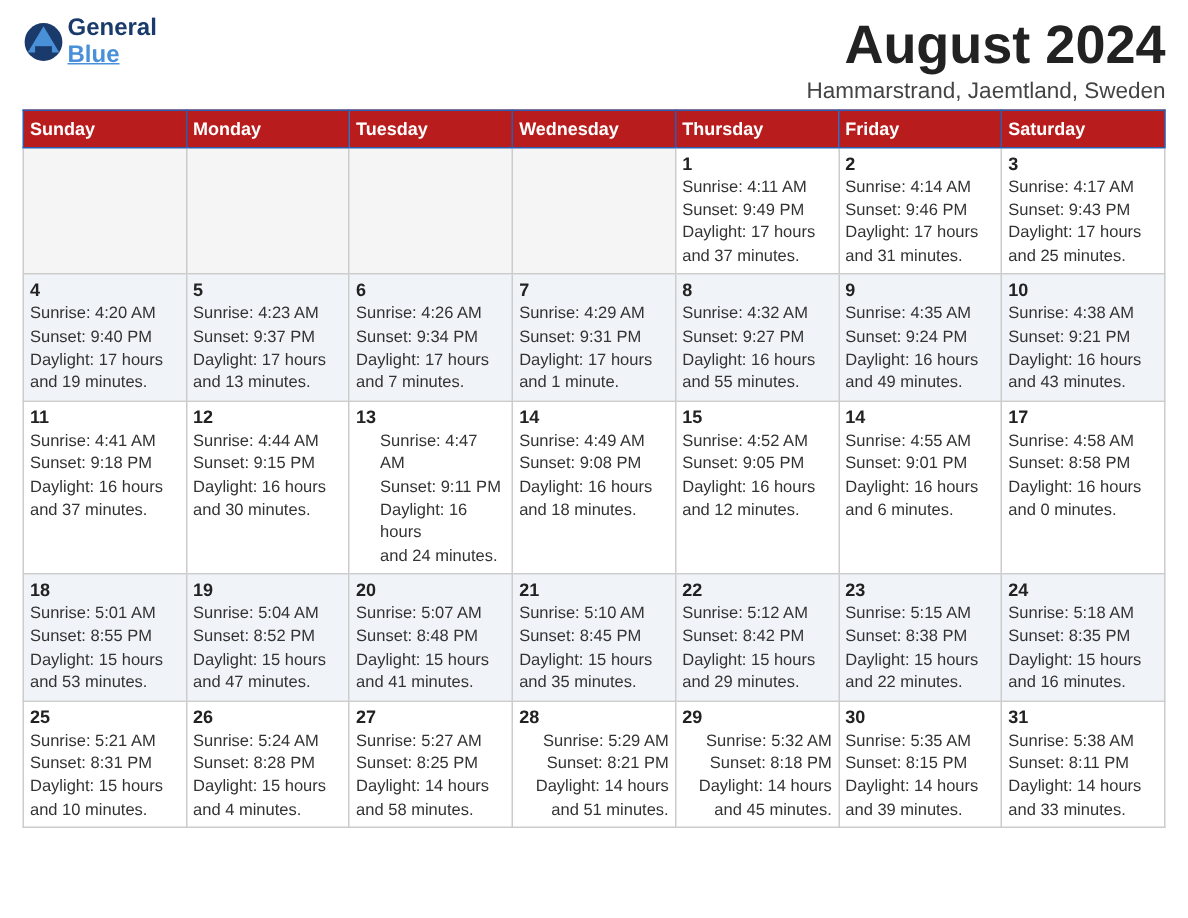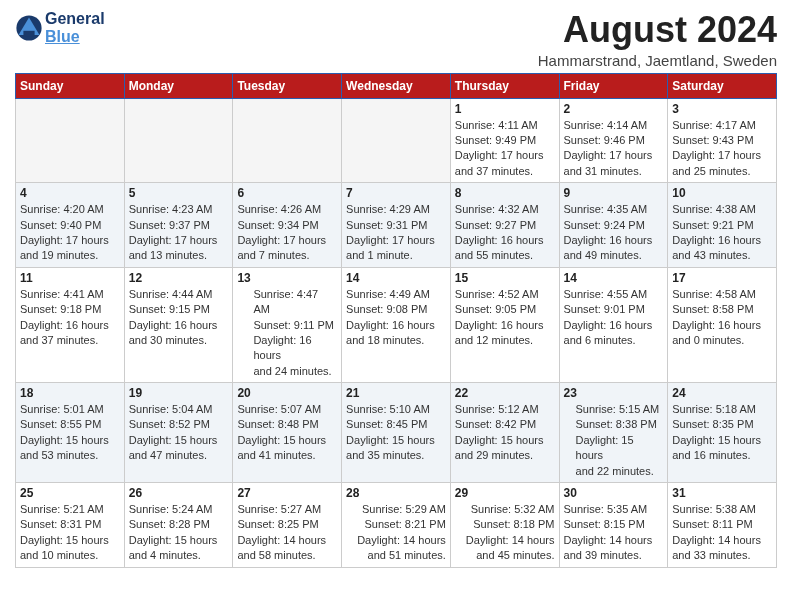--- a/index.html
+++ b/index.html
@@ -283,21 +283,21 @@
           </td>
           <td>
             <div class="day-number">22</div>
             <div class="day-info" style="white-space: pre-line;">Sunrise: 5:12 AM
 Sunset: 8:42 PM
 Daylight: 15 hours
 and 29 minutes.</div>
           </td>
           <td>
             <div class="day-number">23</div>
-            <div class="day-info" style="white-space: pre-line; margin-left: 12px;">Sunrise: 5:15 AM
+            <div class="day-info" style="white-space: pre-line;">Sunrise: 5:15 AM
 Sunset: 8:38 PM
 Daylight: 15 hours
 and 22 minutes.</div>
           </td>
           <td>
             <div class="day-number">24</div>
             <div class="day-info" style="white-space: pre-line;">Sunrise: 5:18 AM
 Sunset: 8:35 PM
 Daylight: 15 hours
 and 16 minutes.</div>

